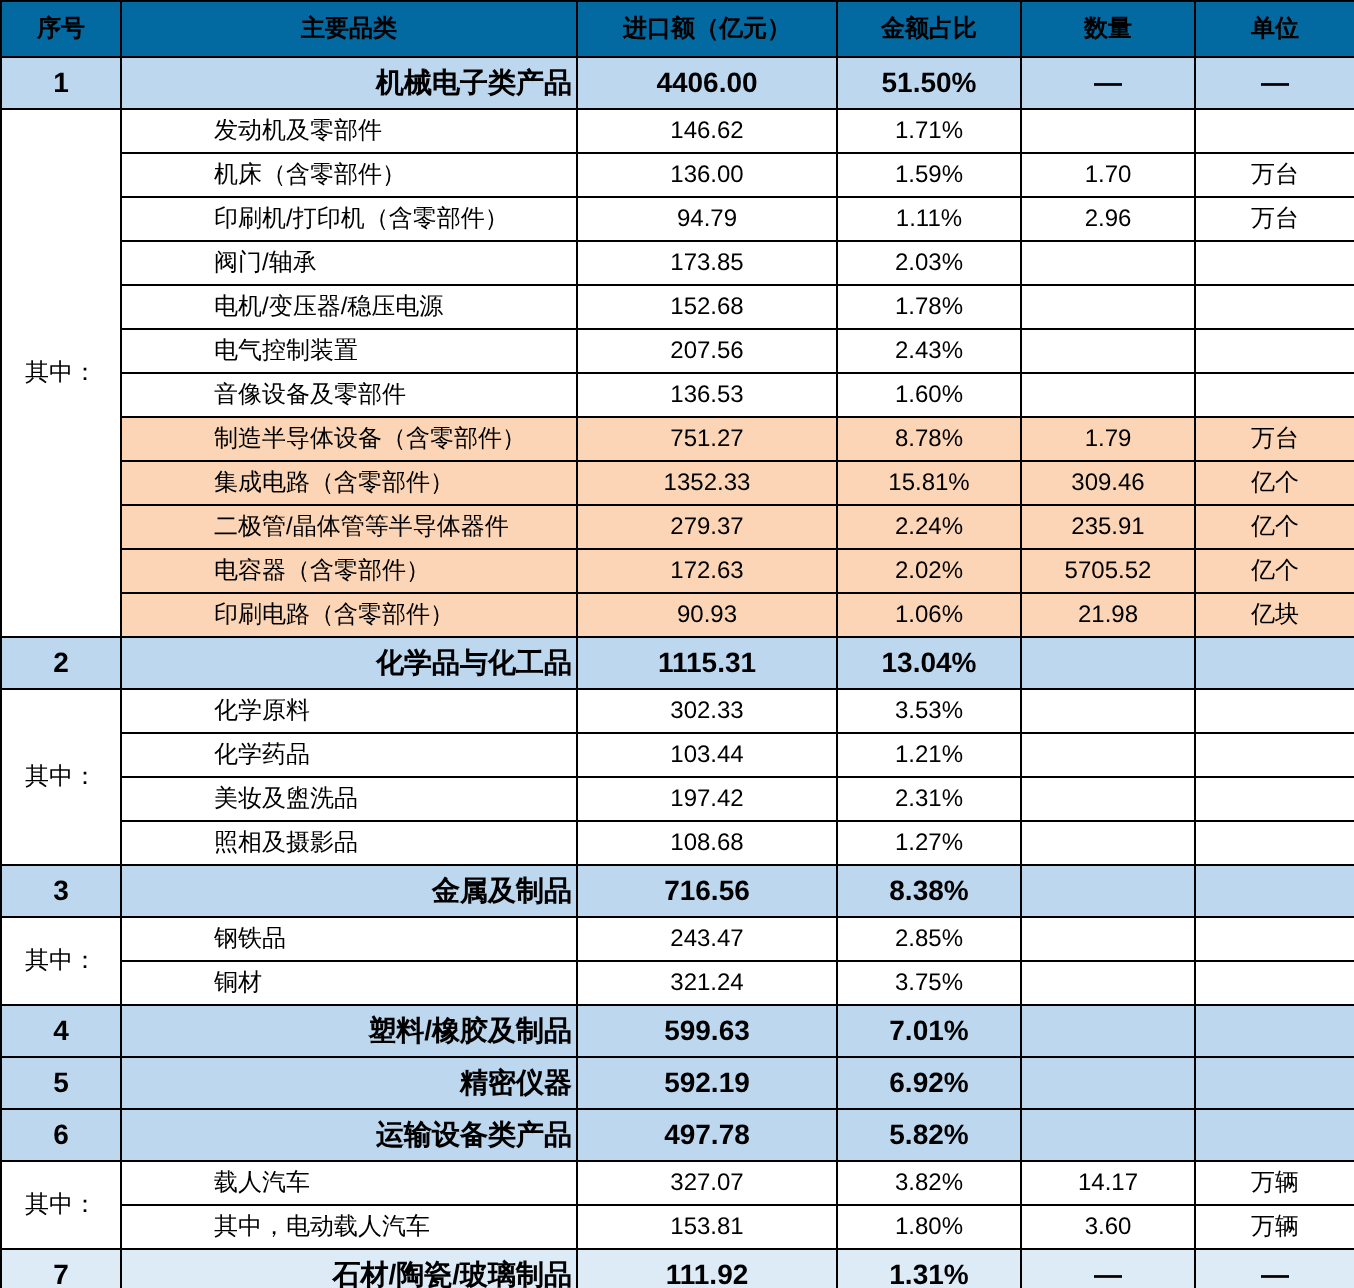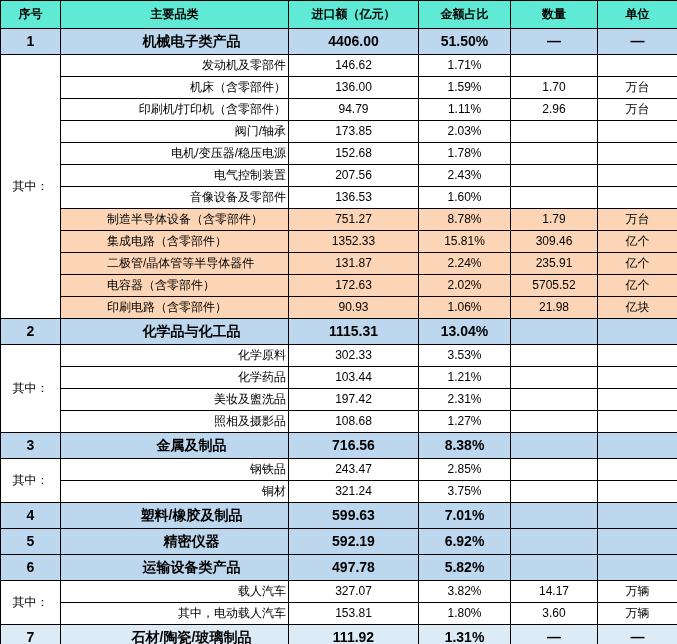--- a/index.html
+++ b/index.html
@@ -35,42 +35,42 @@
     padding: 1px 2px;
     text-align: center;
     vertical-align: middle;
     white-space: nowrap;
     overflow: hidden;
   }
   thead th {
     font-weight: bold;
     font-size: 14px;
     height: 25px;
-    background: #5eead4;
+    background: #0369a1;
   }
   tr.major td {
     font-weight: bold;
     font-size: 14px;
     height: 23px;
     background: #bdd7ee;
   }
   tr.major td.name {
-    text-align: center;
+    text-align: right;
     padding-left: 36px;
   }
   tr.major td.light {
     background: #ddebf7;
   }
   tr.sub td {
     height: 19px;
     background: #ffffff;
     font-size: 12px;
   }
   tr.sub td.name {
-    text-align: right;
+    text-align: left;
     padding-left: 46px;
     margin-left: 44px;
   }
   tr.sub td.name.indent2 {
   }
   tr.semi td {
     height: 19px;
     background: #fbd5b5;
     font-size: 12px;
   }
@@ -182,21 +182,21 @@
         </tr>
         <tr class="semi">
           <td class="name">集成电路（含零部件）</td>
           <td class="">1352.33</td>
           <td class="">15.81%</td>
           <td class="dash">309.46</td>
           <td class="dash">亿个</td>
         </tr>
         <tr class="semi">
           <td class="name">二极管/晶体管等半导体器件</td>
-          <td class="">131.87</td>
+          <td class="">279.37</td>
           <td class="">2.24%</td>
           <td class="dash">235.91</td>
           <td class="dash">亿个</td>
         </tr>
         <tr class="semi">
           <td class="name">电容器（含零部件）</td>
           <td class="">172.63</td>
           <td class="">2.02%</td>
           <td class="dash">5705.52</td>
           <td class="dash">亿个</td>

